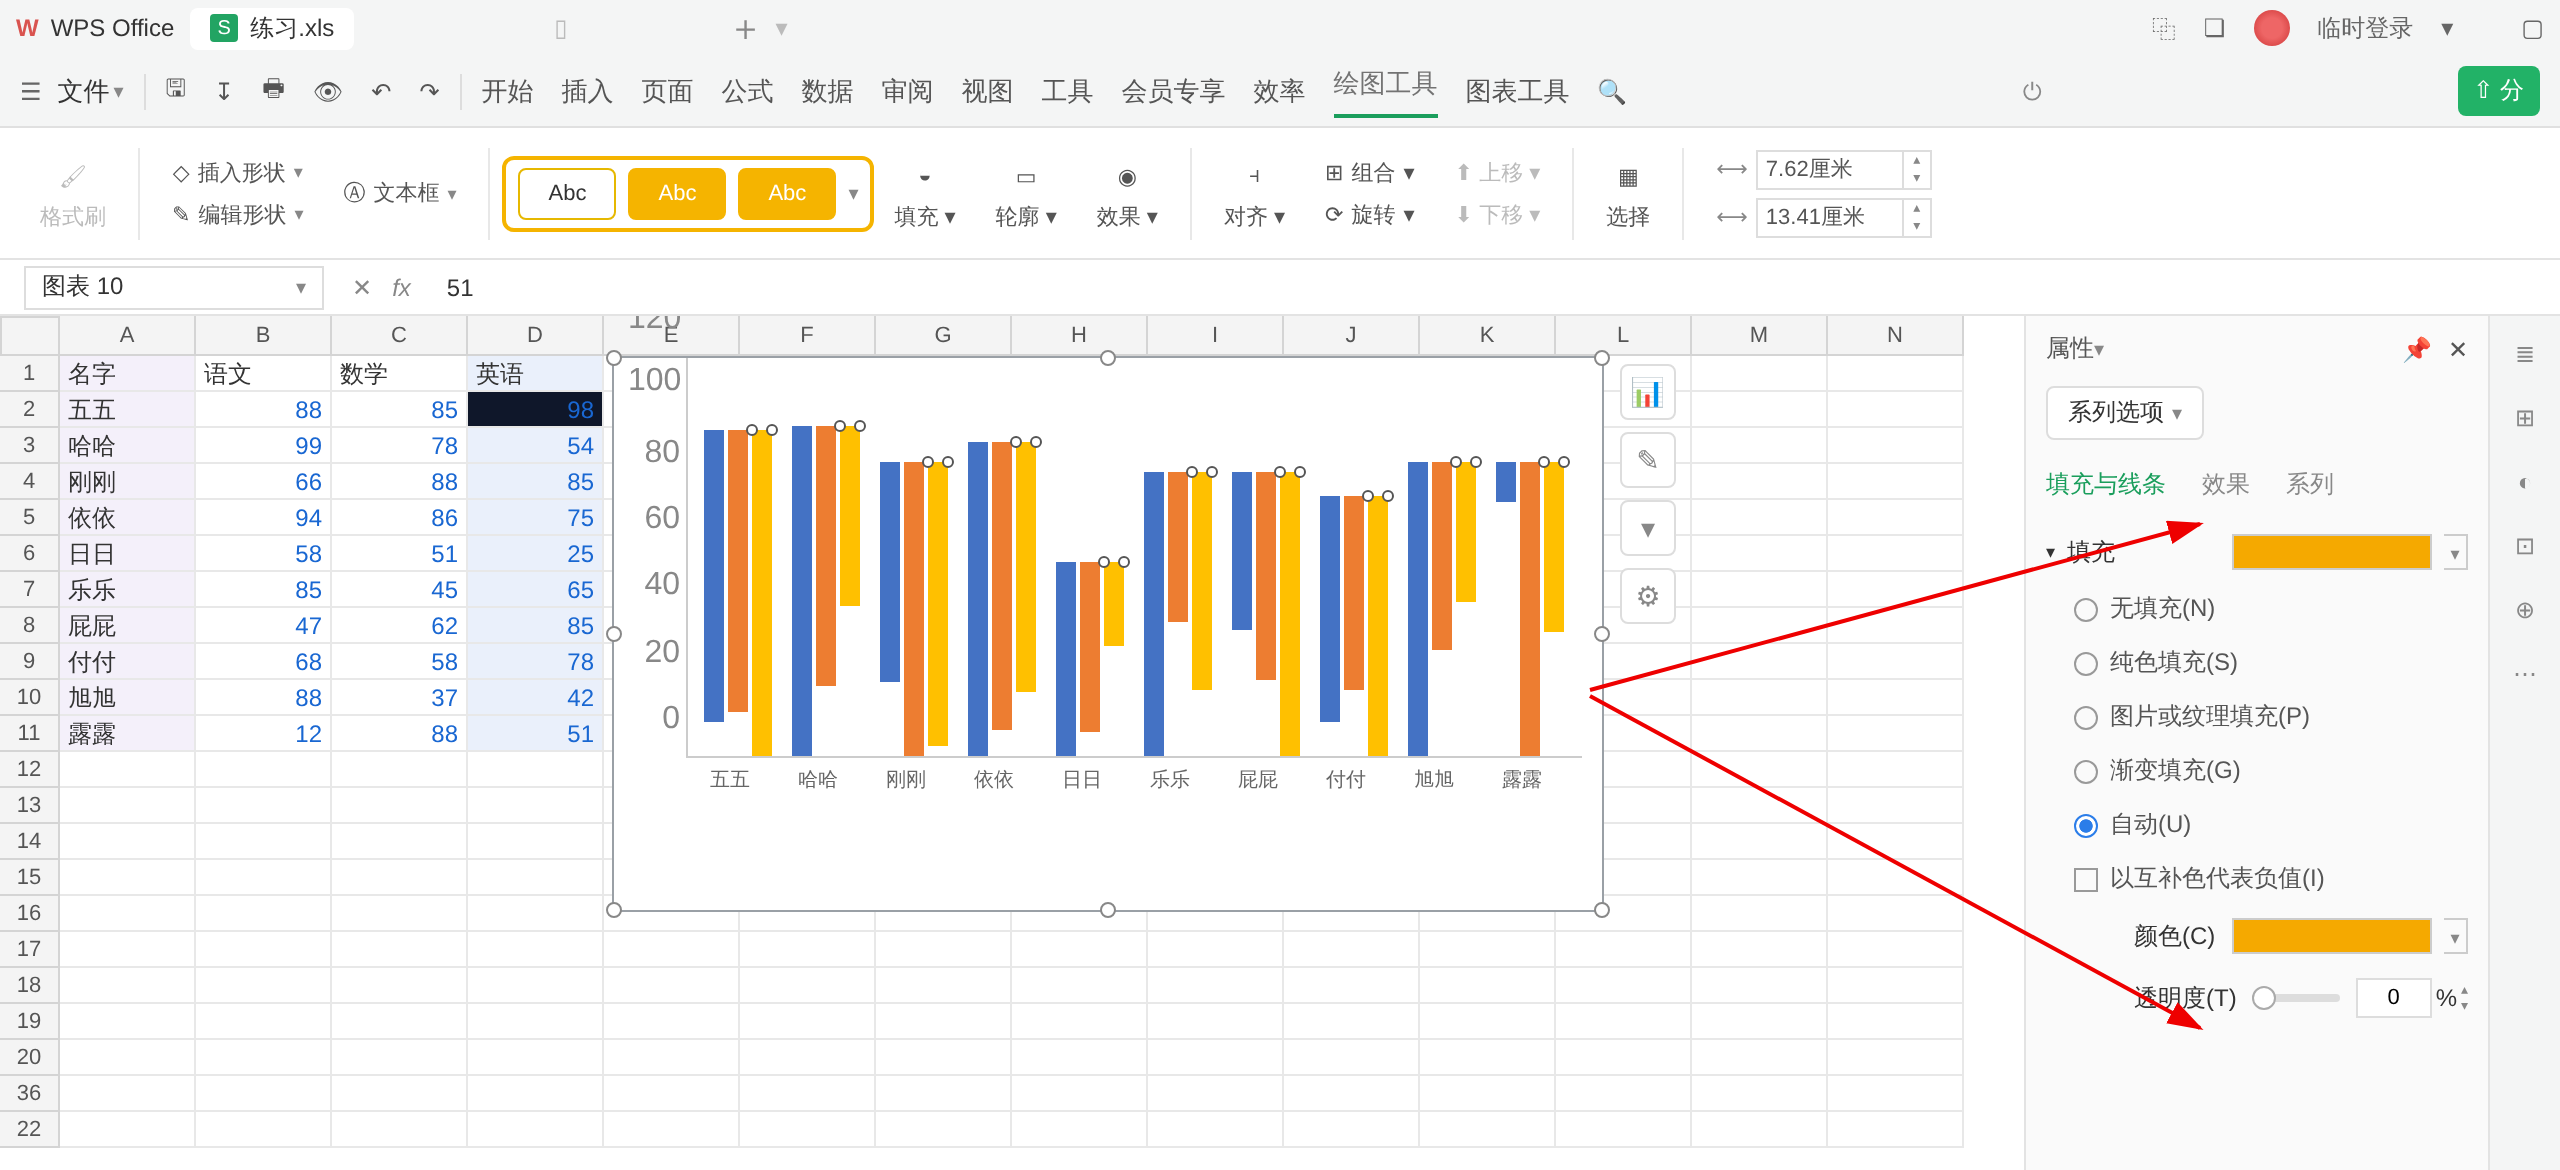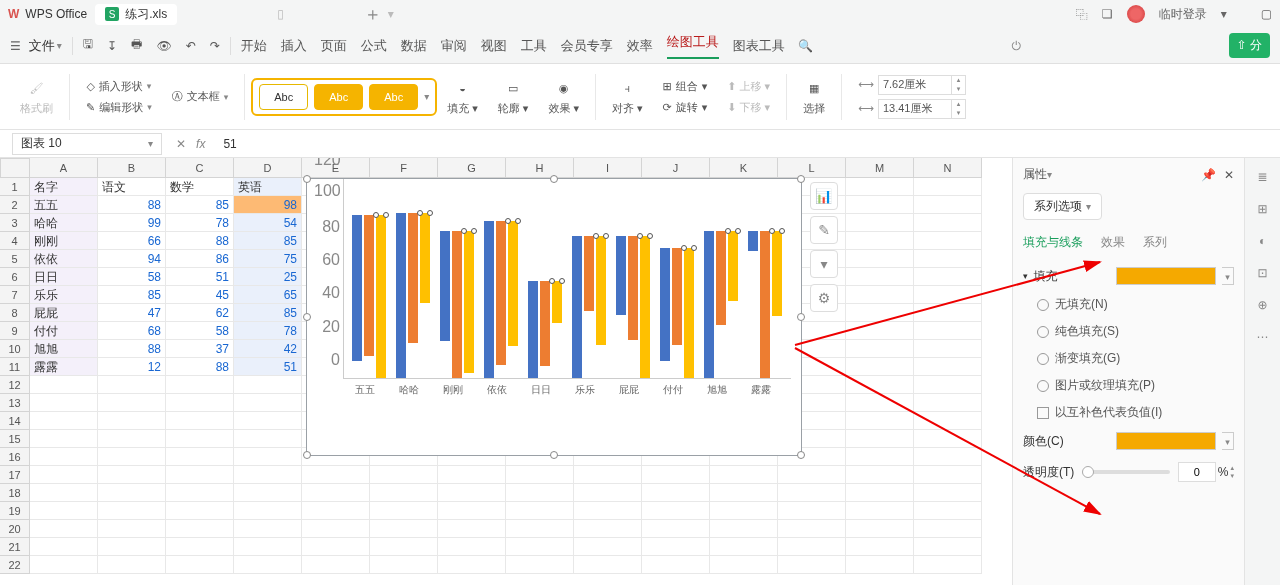--- a/index.html
+++ b/index.html
@@ -11,21 +11,21 @@
 .doc-tab { display: flex; align-items: center; background: #fff; border-radius: 4px; padding: 2px 10px; margin-left: 8px; font-size: 12px; }
 .doc-tab .s-icon { width: 14px; height: 14px; background: #22a463; border-radius: 2px; color: #fff; font-size: 10px; display: flex; align-items: center; justify-content: center; margin-right: 6px; }
 .tab-plus { margin-left: 80px; font-size: 18px; color: #888; }
 .title-right { margin-left: auto; display: flex; align-items: center; gap: 14px; color: #666; }
 .avatar { width: 18px; height: 18px; border-radius: 50%; background: radial-gradient(circle, #e66 40%, #c33 100%); }
 
 
 .menubar { height: 36px; display: flex; align-items: center; padding: 0 10px; border-bottom: 1px solid #e0e0e0; }
 .menubar .mgroup { display: flex; align-items: center; gap: 14px; color: #555; }
 .menubar .menu-item { cursor: pointer; font-size: 13px; }
-.menubar .menu-item.active { color: #b91c1c; border-bottom: 2px solid #1a9e5c; padding-bottom: 6px; }
+.menubar .menu-item.active { color: #737373; border-bottom: 2px solid #1a9e5c; padding-bottom: 6px; }
 .menubar .sep { width: 1px; height: 18px; background: #ddd; margin: 0 10px; }
 .share-btn { background: #22b267; color: #fff; border-radius: 4px; padding: 4px 8px; font-size: 12px; margin-left: auto; }
 
 
 .ribbon { height: 66px; background: #fff; border-bottom: 1px solid #e3e3e3; display: flex; align-items: center; padding: 0 10px; }
 .rgroup { display: flex; flex-direction: column; align-items: center; justify-content: center; padding: 0 10px; font-size: 11px; color: #555; gap: 2px; }
 .rsep { width: 1px; height: 46px; background: #e8e8e8; margin: 0 6px; }
 .ricon { width: 22px; height: 22px; display: flex; align-items: center; justify-content: center; }
 .brush { color: #bbb; }
 .abc-btn { border: 1px solid #e6b800; background: #fff; color: #333; padding: 6px 14px; border-radius: 4px; font-size: 11px; }
@@ -92,21 +92,21 @@
 .rtab { color: #888; cursor: pointer; }
 .rtab.active { color: #1a9e5c; }
 .rsection-hdr { font-size: 12px; padding: 6px 0; display: flex; align-items: center; gap: 6px; }
 .radio-row { display: flex; align-items: center; gap: 6px; padding: 5px 0 5px 14px; font-size: 12px; color: #555; }
 .radio { width: 12px; height: 12px; border: 1px solid #999; border-radius: 50%; }
 .radio.on { border-color: #2b7de9; background: radial-gradient(circle, #2b7de9 45%, #fff 50%); }
 .chk { width: 12px; height: 12px; border: 1px solid #999; }
 .color-sw { width: 100px; height: 18px; background: #f5a900; border: 1px solid #ccc; display: inline-block; }
 .color-sw-row { display: flex; align-items: center; gap: 6px; margin-left: auto; }
 .color-dd { width: 12px; height: 18px; border: 1px solid #ccc; border-left: none; font-size: 9px; color: #888; text-align: center; line-height: 18px; }
-.label-row { display: flex; align-items: center; padding: 6px 0 6px 0px; font-size: 12px; }
+.label-row { display: flex; align-items: center; padding: 6px 0 6px 0px; font-size: 12px; margin-left: 44px; }
 .slider { flex: 1; height: 4px; background: #ddd; margin: 0 8px; border-radius: 2px; position: relative; }
 .slider .knob { position: absolute; left: 0; top: -4px; width: 12px; height: 12px; border-radius: 50%; background: #fff; border: 1px solid #aaa; }
 .pct-in { width: 38px; height: 20px; border: 1px solid #ddd; text-align: center; font-size: 11px; }
 
 
 .siderail { width: 36px; background: #f4f5f5; border-left: 1px solid #e3e3e3; display: flex; flex-direction: column; align-items: center; gap: 18px; padding-top: 12px; color: #888; }
 
 
 .arrow-svg { position: absolute; left: 0; top: 0; pointer-events: none; }
 </style>
@@ -299,21 +299,21 @@
           <div class="rowhdr">11</div>
           <div class="rowhdr">12</div>
           <div class="rowhdr">13</div>
           <div class="rowhdr">14</div>
           <div class="rowhdr">15</div>
           <div class="rowhdr">16</div>
           <div class="rowhdr">17</div>
           <div class="rowhdr">18</div>
           <div class="rowhdr">19</div>
           <div class="rowhdr">20</div>
-          <div class="rowhdr">21</div>
+          <div class="rowhdr">36</div>
           <div class="rowhdr">22</div>
         </div>
       <div class="cells" id="cells">
           <div class="row">
             <div class="cell hdr" style="background: rgb(244, 240, 250);">名字</div>
             <div class="cell hdr">语文</div>
             <div class="cell hdr">数学</div>
             <div class="cell hdr" style="background: rgb(234, 240, 251);">英语</div>
             <div class="cell"></div>
             <div class="cell"></div>
@@ -323,21 +323,21 @@
             <div class="cell"></div>
             <div class="cell"></div>
             <div class="cell"></div>
             <div class="cell"></div>
             <div class="cell"></div>
           </div>
           <div class="row">
             <div class="cell" style="background: rgb(244, 240, 250);">五五</div>
             <div class="cell num">88</div>
             <div class="cell num">85</div>
-            <div class="cell num" style="background: #fdba74; padding-left: 32px;">98</div>
+            <div class="cell num" style="background: #0f172a; padding-left: 32px;">98</div>
             <div class="cell"></div>
             <div class="cell"></div>
             <div class="cell"></div>
             <div class="cell"></div>
             <div class="cell"></div>
             <div class="cell"></div>
             <div class="cell"></div>
             <div class="cell"></div>
             <div class="cell"></div>
             <div class="cell"></div>
@@ -812,25 +812,29 @@
     <div class="radio-row">
         <span class="radio"></span>
         <span>无填充(N)</span>
       </div>
     <div class="radio-row">
         <span class="radio"></span>
         <span>纯色填充(S)</span>
       </div>
     <div class="radio-row">
         <span class="radio"></span>
+        <span>图片或纹理填充(P)</span>
+      </div>
+    <div class="radio-row">
+        <span class="radio"></span>
         <span>渐变填充(G)</span>
       </div>
     <div class="radio-row">
-        <span class="radio"></span>
-        <span>图片或纹理填充(P)</span>
+        <span class="radio on"></span>
+        <span>自动(U)</span>
       </div>
     <div class="radio-row">
         <span class="chk"></span>
         <span>以互补色代表负值(I)</span>
       </div>
     <div class="label-row">
       <span>颜色(C)</span>
       <div class="color-sw-row" style="margin-left:auto">
         <span class="color-sw"></span>
         <span class="color-dd">▾</span>

